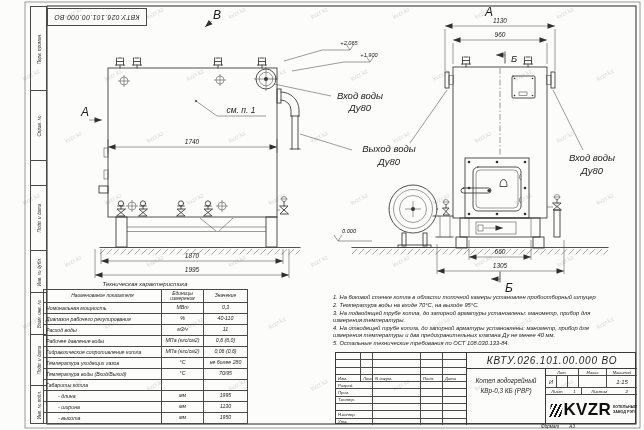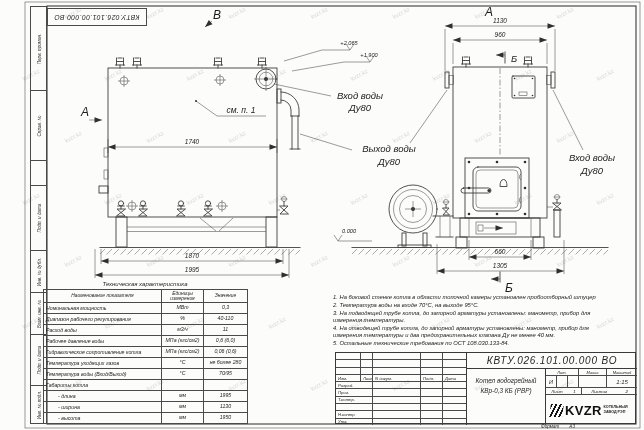--- a/index.html
+++ b/index.html
@@ -63,21 +63,21 @@
   .rval .lit{width:33px;display:flex;border-right:1px solid #4a4a4a;}
   .rval .lit i{flex:1;border-right:1px solid #4a4a4a;font-size:5.5px;display:flex;align-items:center;justify-content:center;}
   .rval .lit i:last-child{border-right:none;}
   .rval .ms{width:28px;border-right:1px solid #4a4a4a;}
   .rval .sc{width:30px;display:flex;align-items:center;justify-content:center;font-size:6px;font-style:italic;}
   .rlist{display:flex;height:7px;border-bottom:1px solid #4a4a4a;}
   .rlist div{display:flex;align-items:center;justify-content:space-around;font-size:4.4px;font-style:italic;border-right:1px solid #4a4a4a;}
   .logo{flex:1;display:flex;align-items:center;padding-left:4px;gap:2px;}
   .logoMark{width:13px;height:13px;background:repeating-linear-gradient(110deg,#141414 0 2.1px,transparent 2.1px 4.2px);
             transform:skewX(-8deg);}
-  .logoTxt{font-weight:bold;font-size:13px;font-style:normal;letter-spacing:.3px;color:#101010;}
+  .logoTxt{font-weight:bold;font-size:17px;font-style:normal;letter-spacing:.3px;color:#101010;}
   .logoCap{display:flex;flex-direction:column;font-size:3.7px;font-weight:bold;line-height:1.25;color:#222;}
   .fmt{left:480px;top:423.5px;width:156px;height:6.5px;display:flex;align-items:center;justify-content:center;gap:10px;
        font-size:4.6px;font-style:italic;}
 </style>
 </head>
 <body>
 
 <div class="sheet">
 
   <div class="wm">

